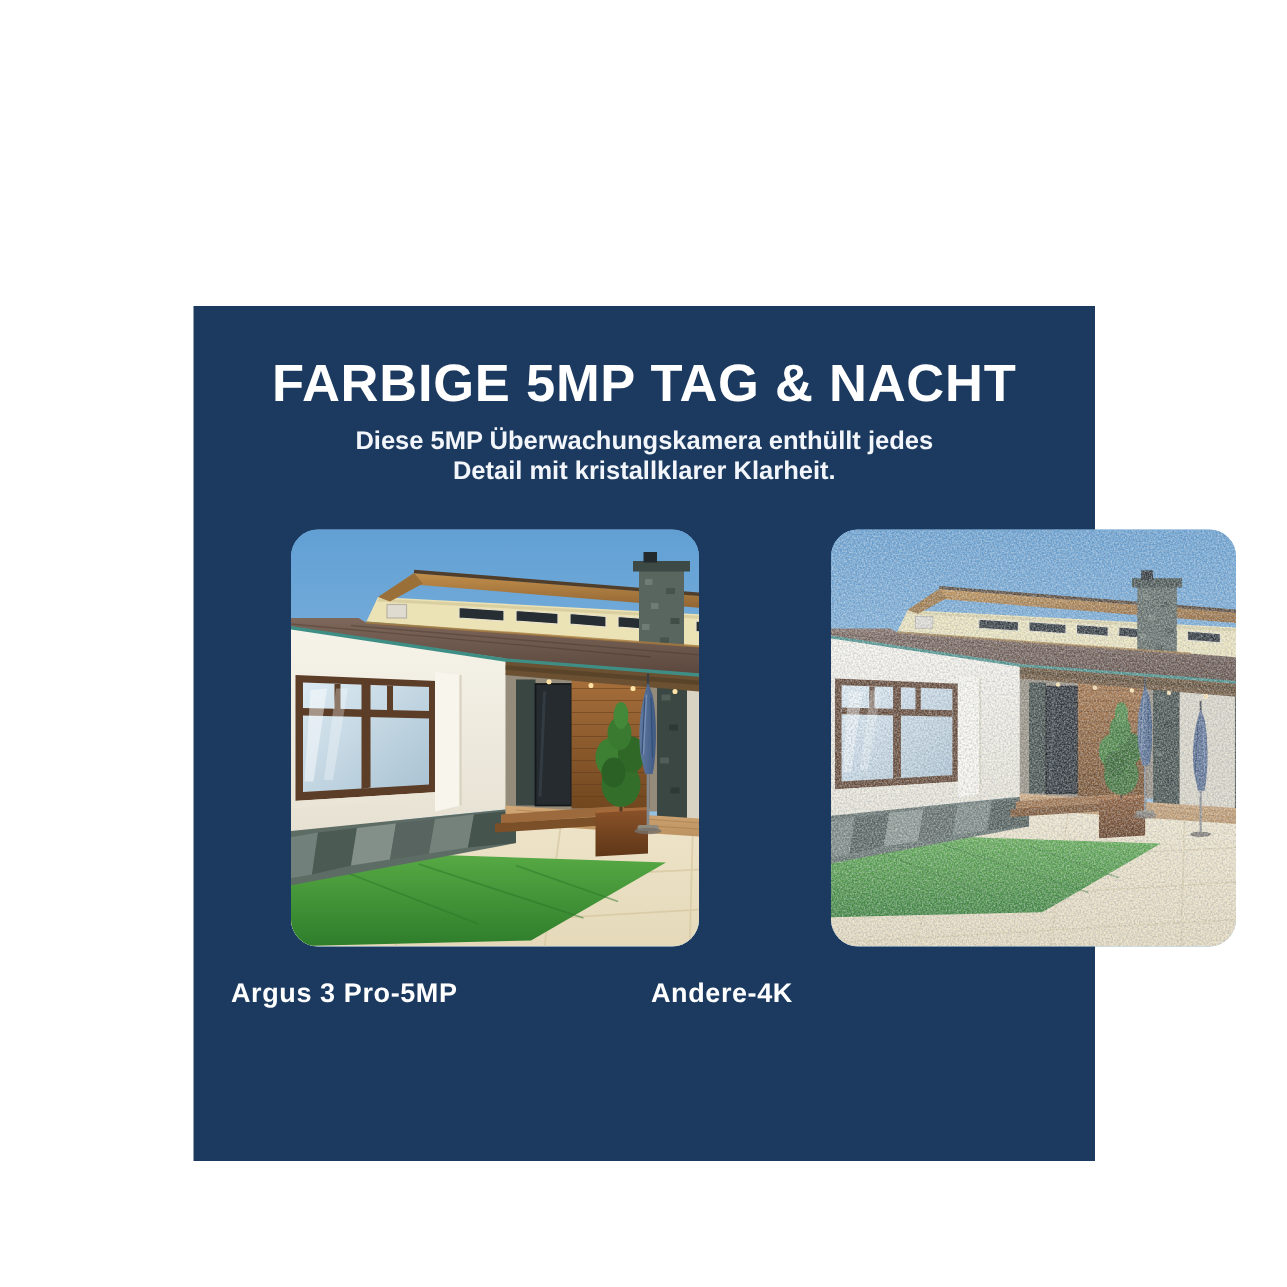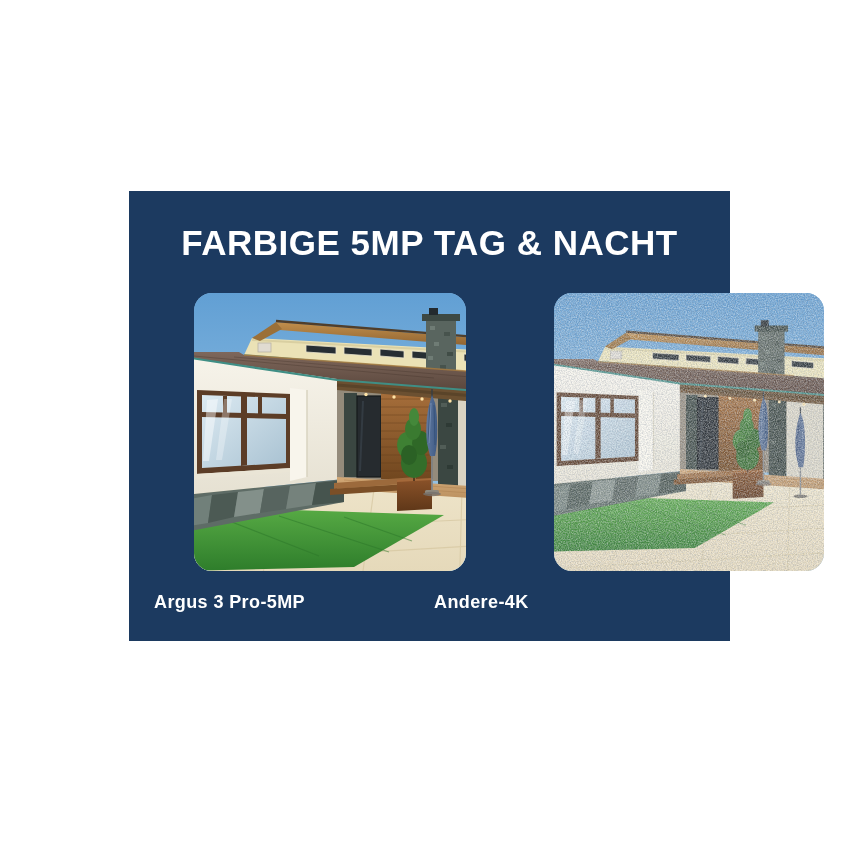--- a/index.html
+++ b/index.html
@@ -1,21 +1,21 @@
 <!DOCTYPE html>
 <html><head>
 <meta charset="utf-8">
 <style>
   html,body{margin:0;padding:0;background:#ffffff;}
   .stage{
     position:relative;width:858px;height:858px;background:#ffffff;overflow:hidden;
     font-family:"Liberation Sans","DejaVu Sans",sans-serif;
   }
   .banner{
-    position:absolute;left:129px;top:191px;width:601px;height:450px;
+    position:absolute;left:129px;top:204px;width:601px;height:570px;
     background:#1C3A60;
   }
   .title{
     margin:31px 0 0;text-align:center;
     font-size:35px;line-height:1.2;font-weight:800;letter-spacing:.5px;color:#FFFFFF;
   }
   .subtitle{
     margin:7px 0 0;text-align:center;
     font-size:17px;line-height:20px;font-weight:600;color:#F2F5F9;
   }
@@ -268,20 +268,24 @@
         <path d="M280,182 L280,214" stroke="#83888C" stroke-width="1.6" fill="none"></path>
         <ellipse cx="280" cy="215" rx="8" ry="2" fill="#75716A"></ellipse>
       </g>
     </g>
   </defs>
 </svg>
 
 <div class="stage">
   <section class="banner">
     <h1 class="title">FARBIGE 5MP TAG &amp; NACHT</h1>
+    <p class="subtitle">
+      <span>Diese 5MP Überwachungskamera enthüllt jedes</span><br>
+      <span>Detail mit kristallklarer Klarheit.</span>
+    </p>
 
     <div class="photos">
       <figure class="photo">
         <svg viewBox="0 0 272 278" role="img">
           <use href="#houseScene"></use>
         </svg>
       </figure>
       <figure class="photo photo--right">
         <svg viewBox="0 0 270 278" role="img">
           <g class="scene-noisy" transform="translate(0,14) scale(0.88)">

